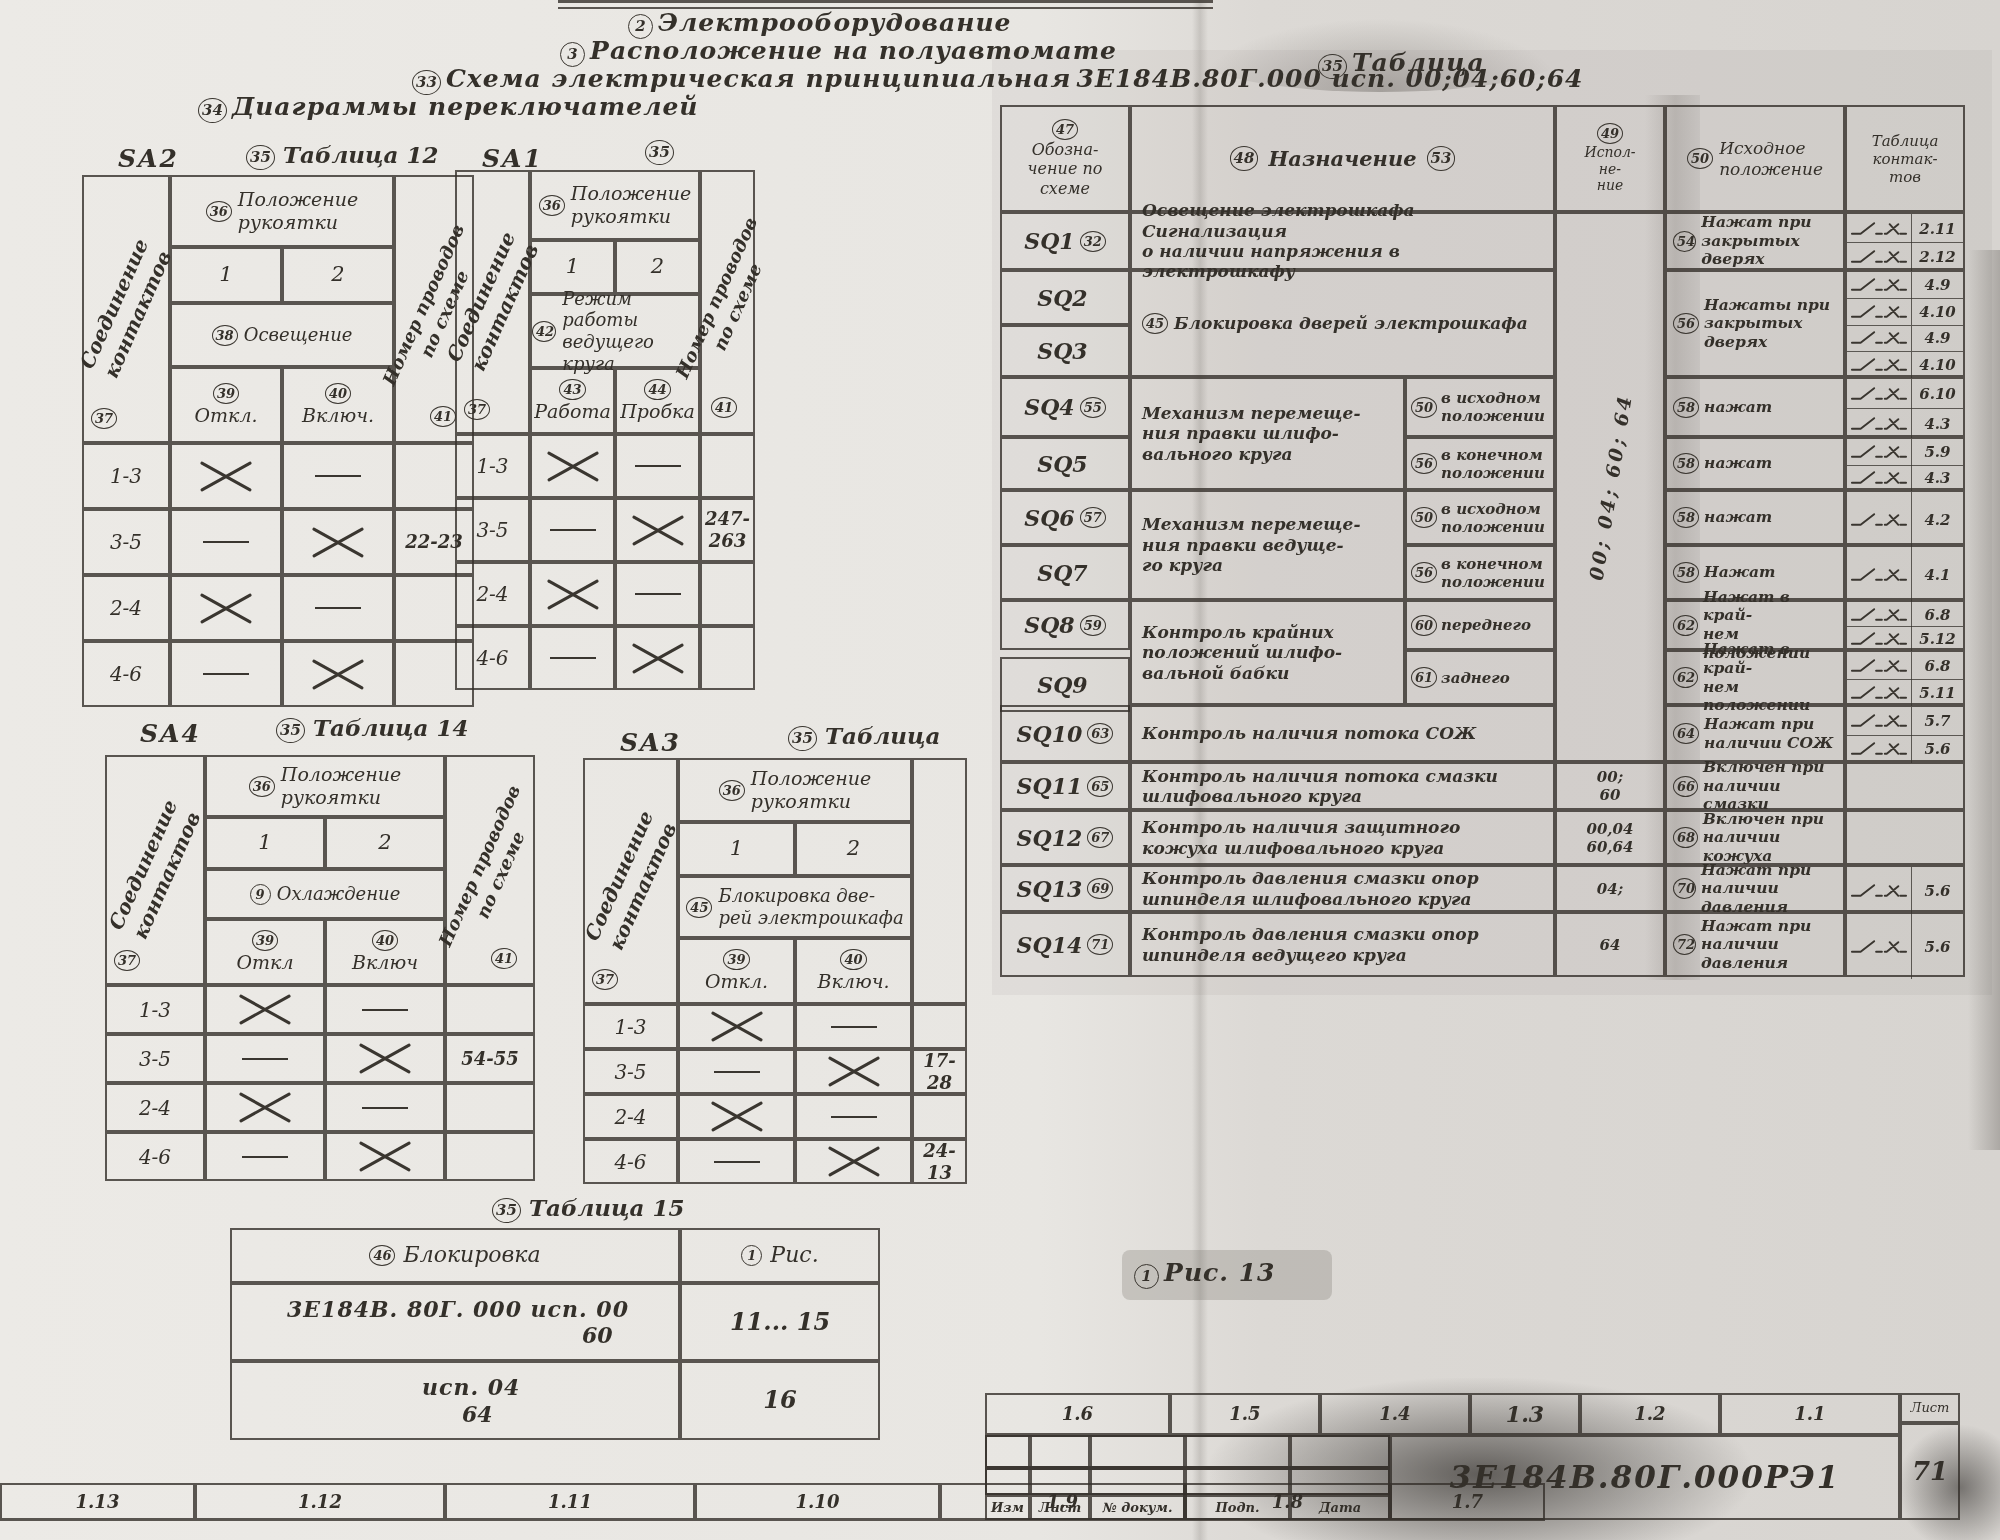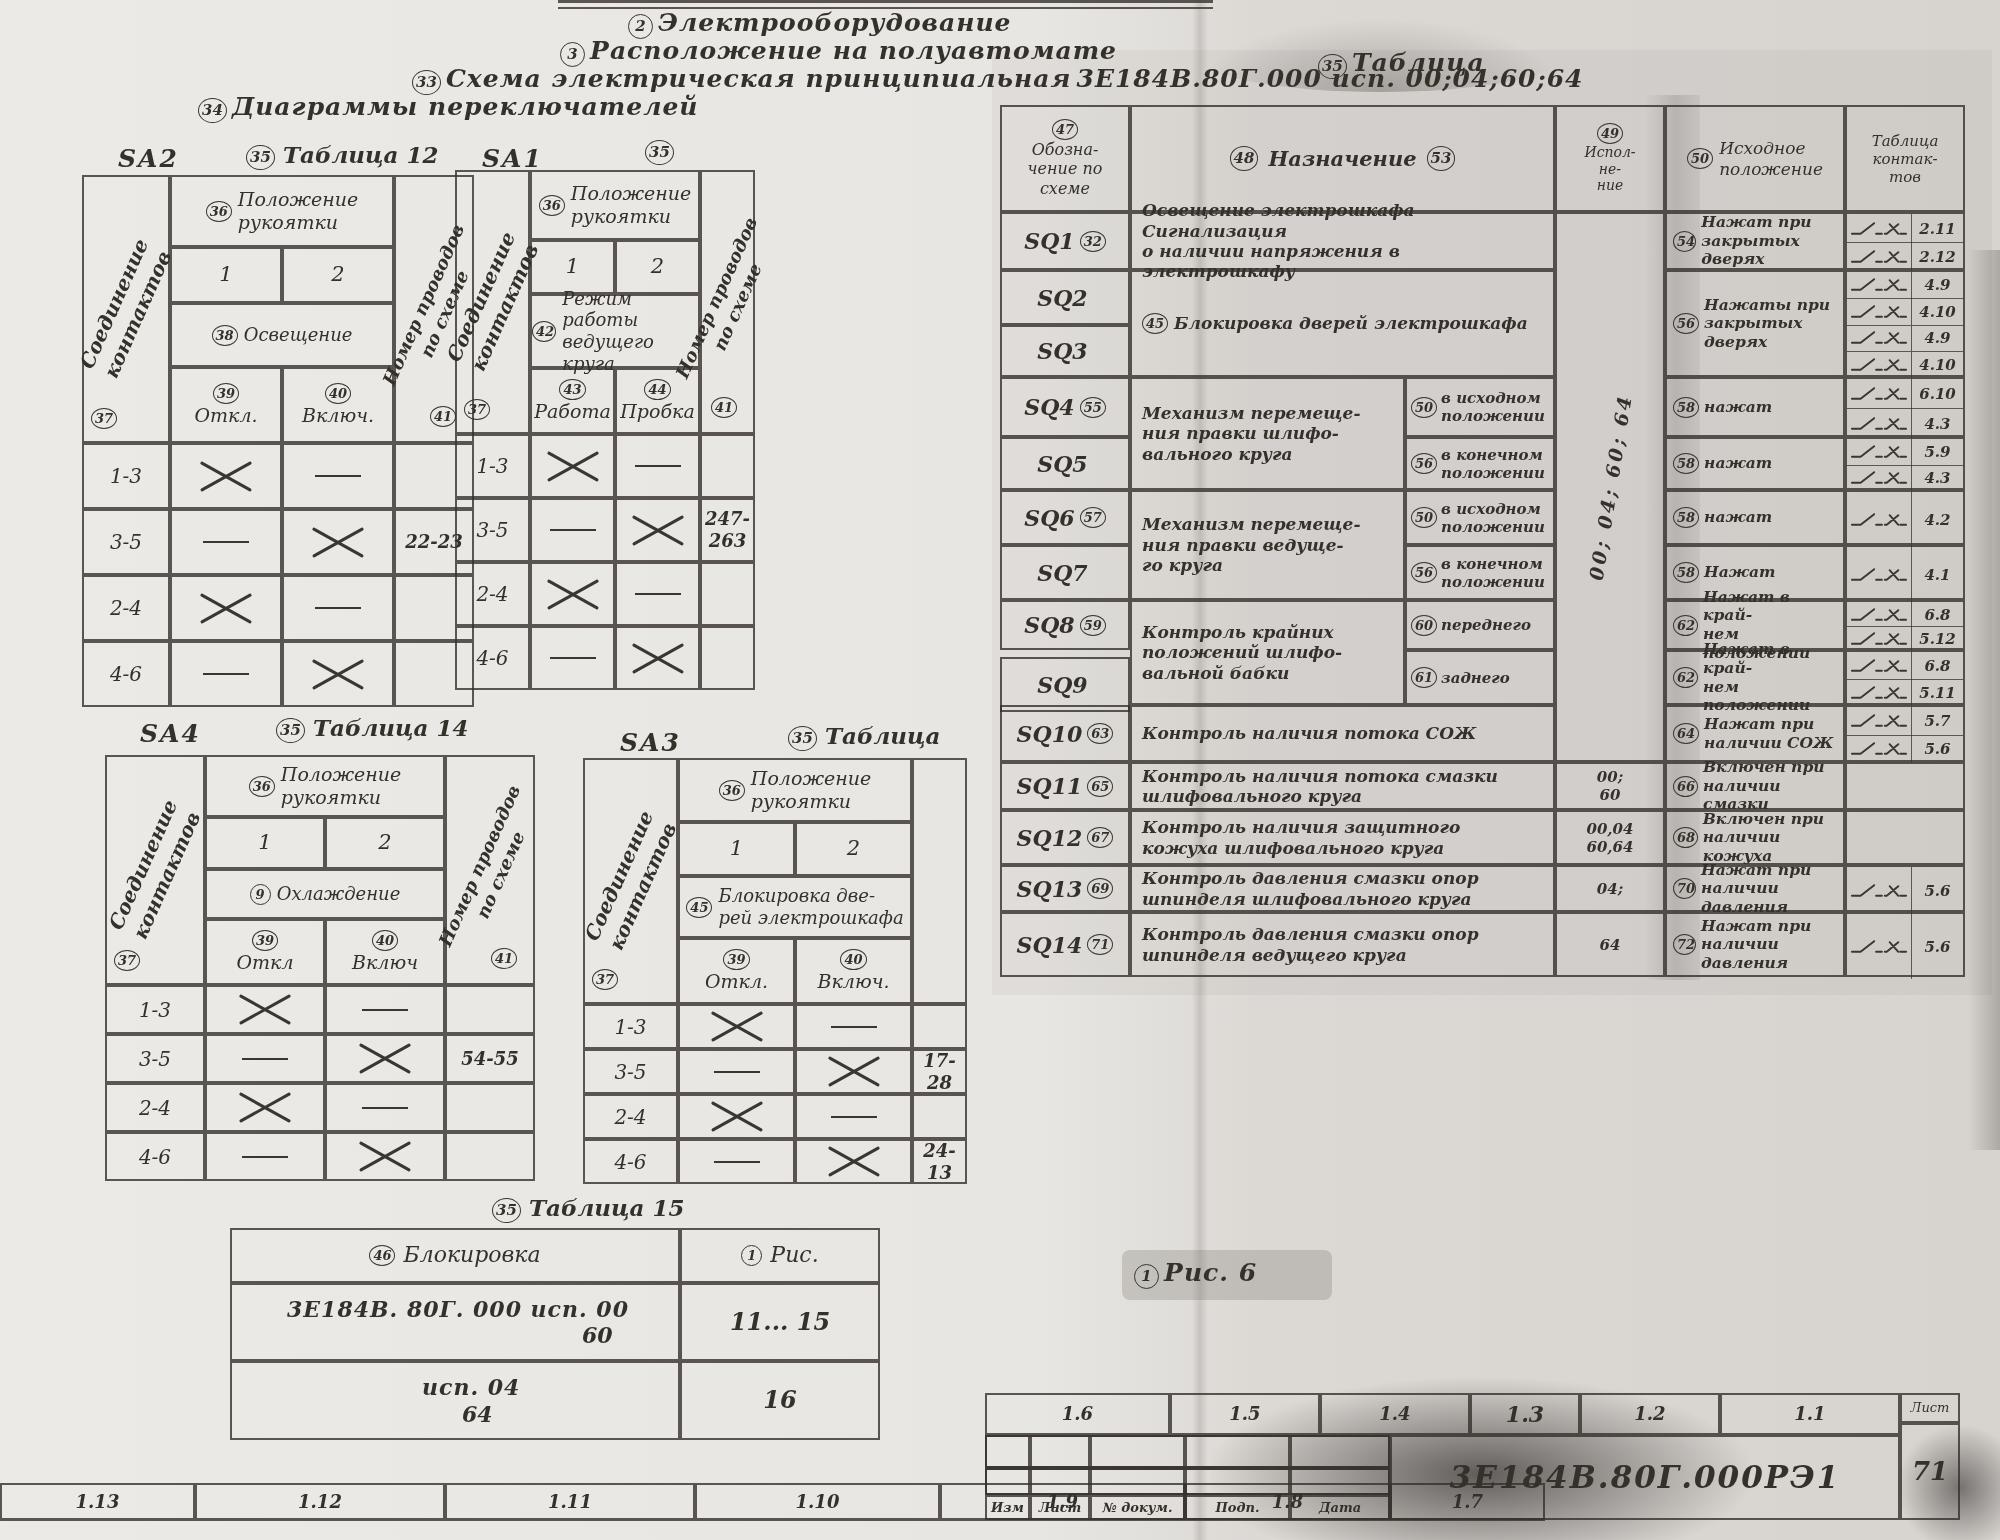--- a/index.html
+++ b/index.html
@@ -66,21 +66,21 @@
     <span class="circ lg">35</span>
     <span class="ht">Таблица</span>
   </div>
   <div class="hline" style="left:198px;top:92px;">
     <span class="circ lg">34</span>
     <span class="ht">Диаграммы переключателей</span>
   </div>
 
   <div class="hline" style="left:1134px;top:1258px;">
     <span class="circ lg">1</span>
-    <span class="ht" style="font-weight:700;">Рис. 6</span>
+    <span class="ht" style="font-weight:700;">Рис. 13</span>
   </div>
 
 <div class="abs" style="left: 82px; top: 175px; width: 392px; height: 532px;">
       <div class="cell" style="left: 0px; top: 0px; width: 88px; height: 268px;">
         <div class="rotA">Соединение
 контактов</div>
         <span class="circ circAbsBL">37</span>
       </div>
       <div class="cell" style="left: 312px; top: 0px; width: 80px; height: 268px;">
         <div class="rotA" style="font-size: 18px;">Номер проводов

